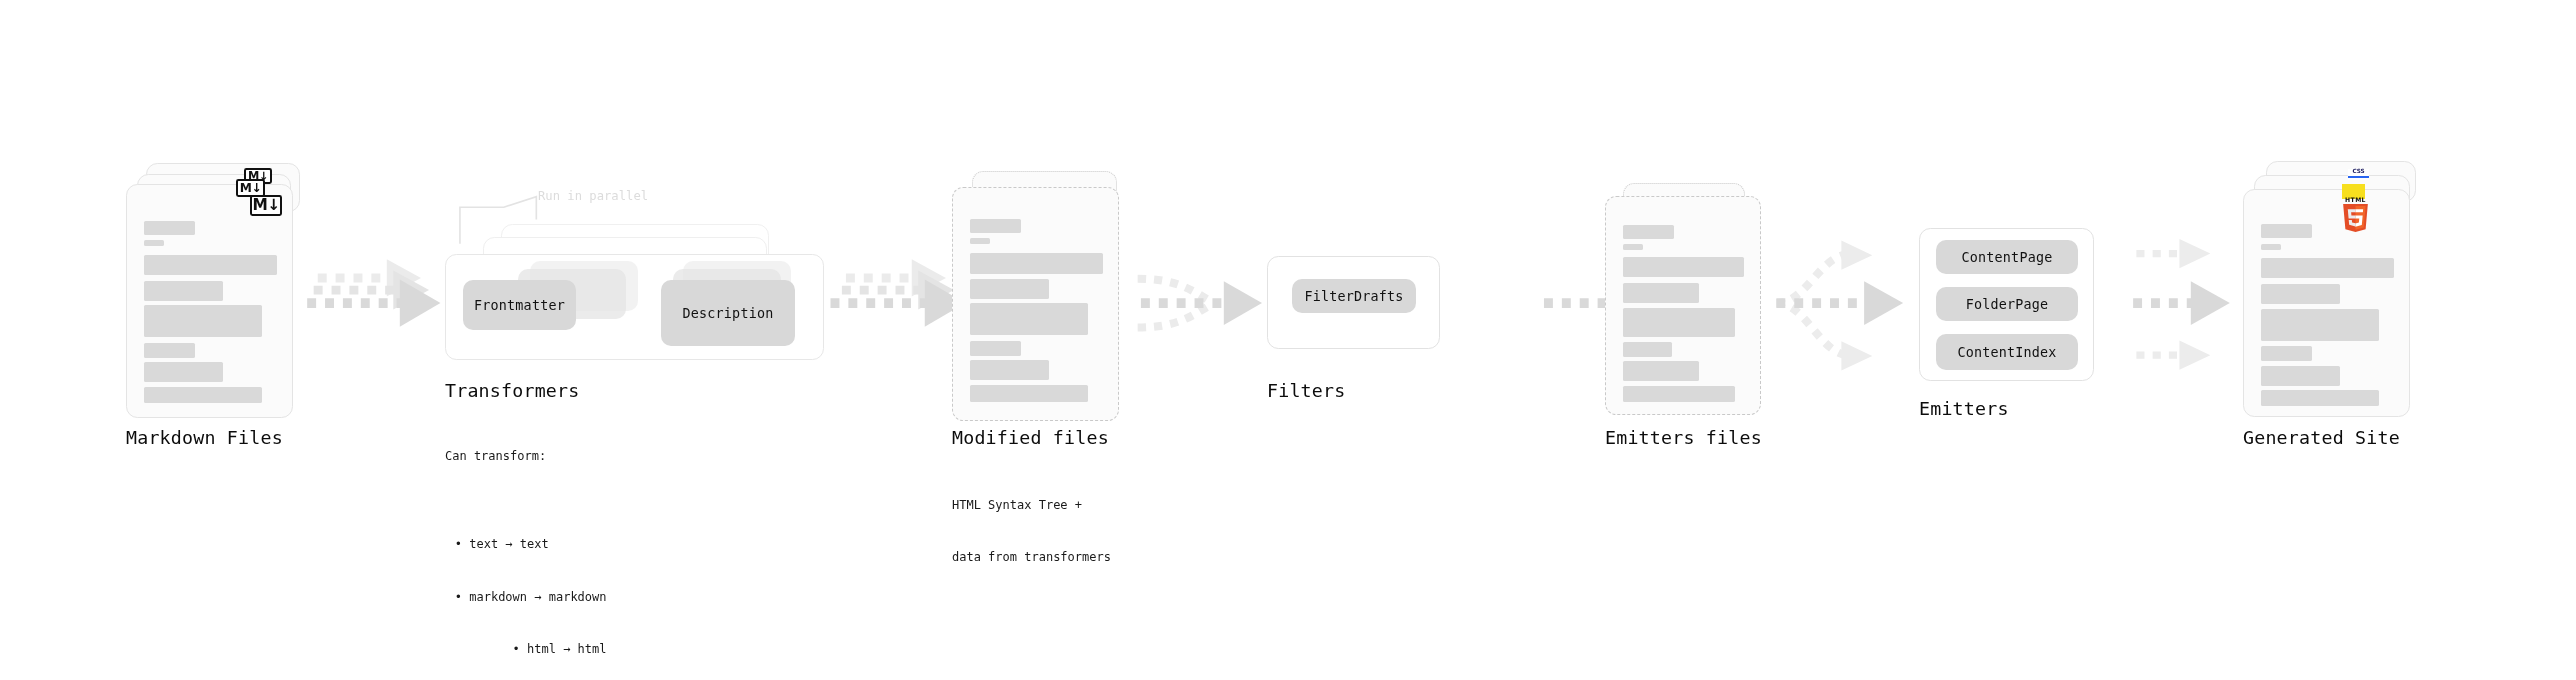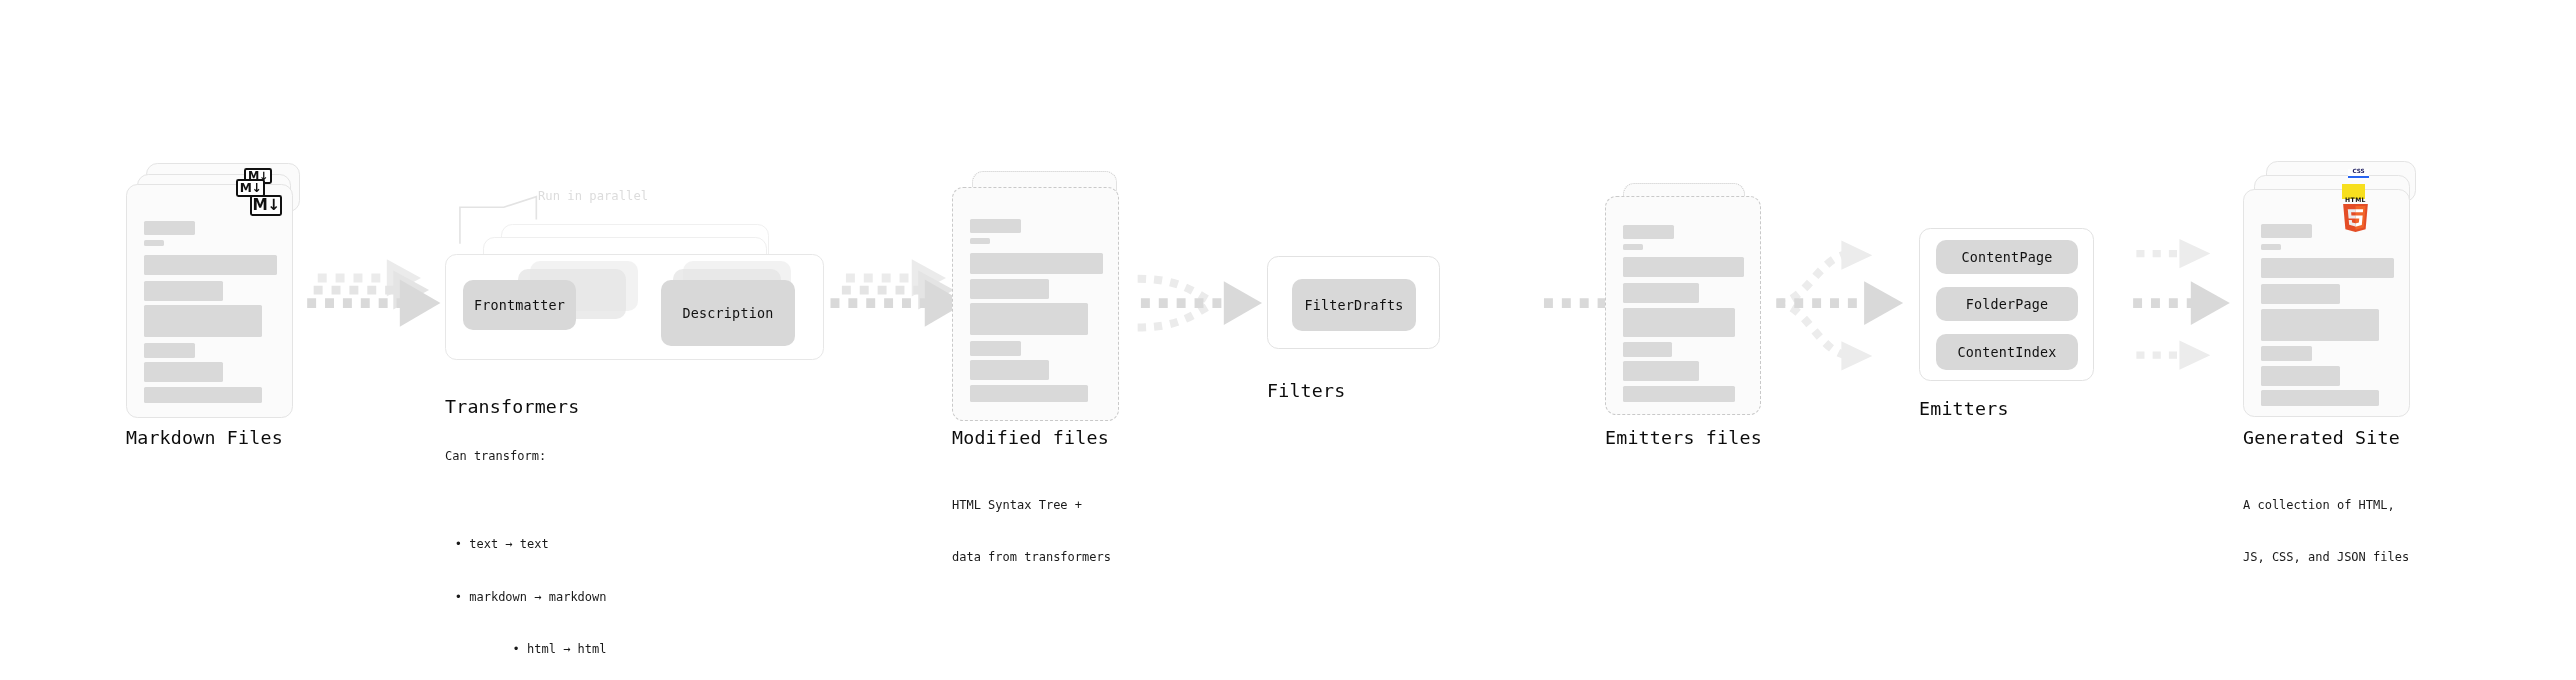--- a/index.html
+++ b/index.html
@@ -291,21 +291,21 @@
   </div>
 
   <div class="pill faint2" style="left:530px; top:261px; width:108px; height:50px;"></div>
   <div class="pill faint2" style="left:683px; top:261px; width:108px; height:50px;"></div>
   <div class="pill faint1" style="left:518px; top:269px; width:108px; height:50px;"></div>
   <div class="pill faint1" style="left:673px; top:269px; width:108px; height:50px;"></div>
 
   <div class="pill" style="left:463px; top:280px; width:113px; height:50px;">Frontmatter</div>
   <div class="pill" style="left:661px; top:280px; width:134px; height:66px;">Description</div>
 
-  <div class="title" style="left:445px; top:380px;margin-top:16px;">Transformers</div>
+  <div class="title" style="left:445px; top:380px;">Transformers</div>
 
   <div class="sub" style="left:445px; top:413px;">
     <span class="li">Can transform:</span>
     <ul class="bullets" style="margin-top:1.6px;">
       <li style="padding-left:9.8px;">• text → text</li>
       <li style="padding-left:9.8px;">• markdown → markdown</li>
       <li style="padding-left:9.8px;text-align:right;">• html → html</li>
     </ul>
   </div>
 
@@ -323,21 +323,21 @@
     </div>
   </div>
 
   <div class="title" style="left:952px; top:427px;">Modified files</div>
   <div class="sub" style="left:952px; top:462px;">
     <span class="li">HTML Syntax Tree +</span>
     <span class="li">data from transformers</span>
   </div>
 
   <div class="pbox" style="left:1267px; top:256px; width:173px; height:93px;"></div>
-  <div class="pill" style="left:1292px; top:279px; width:124px; height:52px;">FilterDrafts</div>
+  <div class="pill" style="left:1292px; top:279px; width:124px; height:34px;">FilterDrafts</div>
 
   <div class="title" style="left:1267px; top:380px;">Filters</div>
 
   <div class="filestack" style="left:1605px; top:183px; width:187px; height:244px;">
     <div class="card dotted" style="left:18px; top:0px; width:122px; height:36px;"></div>
     <div class="card dashed" style="left:0px; top:13px; width:156px; height:219px;">
       <div class="skel" style="left:17px; top:28px; width:51px; height:14px;"></div>
       <div class="skel" style="left:17px; top:47px; width:19.5px; height:5.7px;"></div>
       <div class="skel" style="left:17px; top:60px; width:121px; height:20.3px;"></div>
       <div class="skel" style="left:17px; top:86px; width:76px; height:19.5px;"></div>
@@ -385,19 +385,15 @@
     <div class="h5txt" style="font-size:6.1px; letter-spacing:0.4px;">HTML</div>
     <svg class="shield" width="31" height="28" viewBox="0 0 512 512" style="top:7.3px;">
       <path fill="#e44d26" d="M71 460L30 0h452l-41 460-185 52z"></path>
       <path fill="#f16529" d="M256 472l150-42 35-394H256z"></path>
       <path fill="#ebebeb" d="M256 208h-75l-5-58h80V94H115l15 171h126zm0 146l-63-17-4-45h-57l8 88 116 32z"></path>
       <path fill="#ffffff" d="M255 208v58h70l-7 73-63 17v60l116-32 16-176zm0-114v56h136l5-56z"></path>
     </svg>
   </div>
 
   <div class="title" style="left:2243px; top:427px;">Generated Site</div>
-  <div class="sub" style="left:2243px; top:462px;">
-    <span class="li">A collection of HTML,</span>
-    <span class="li">JS, CSS, and JSON files</span>
-  </div>
 
 </div>
 
 
 </body></html>

